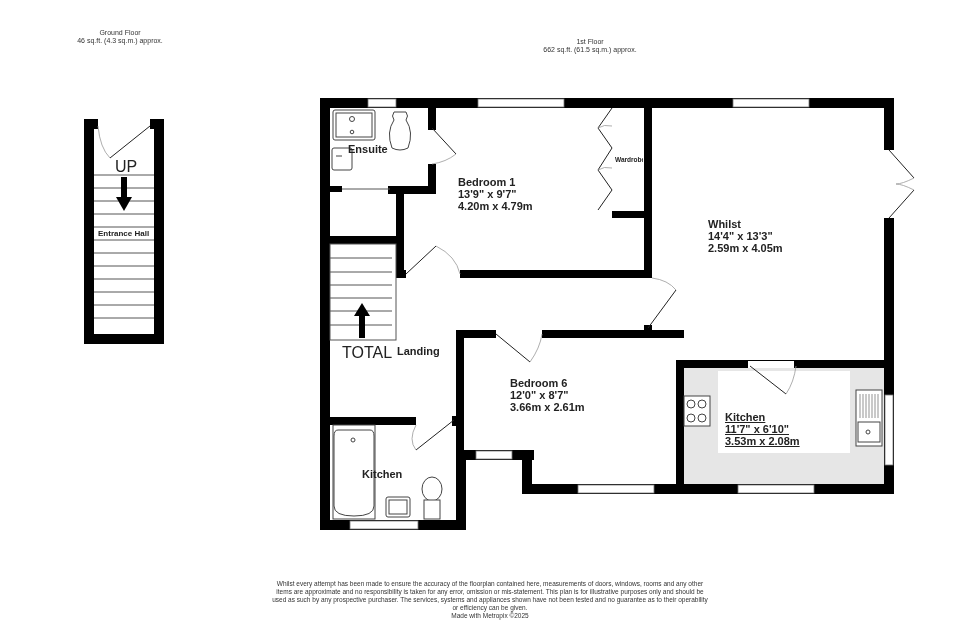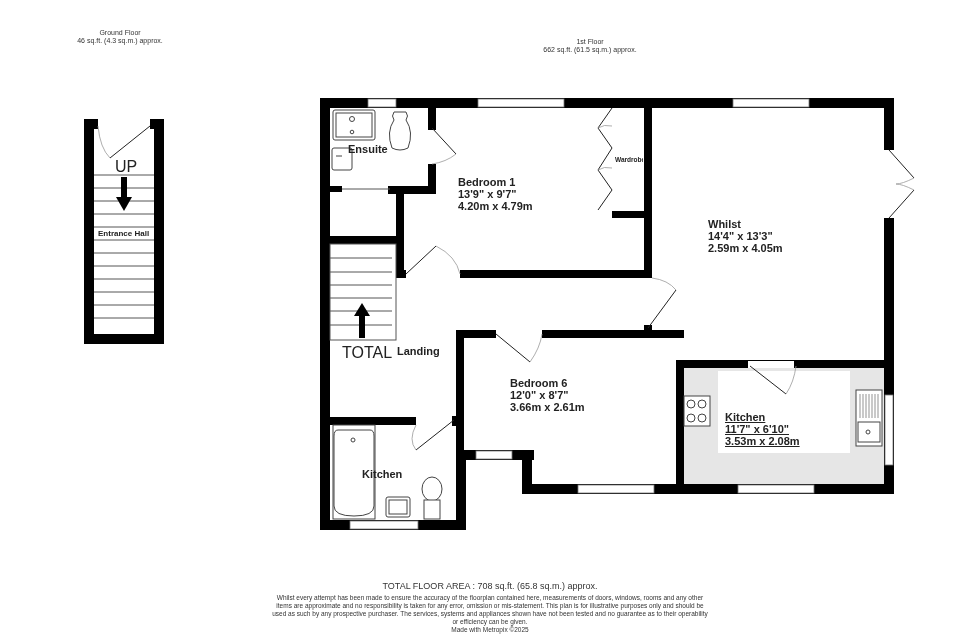--- a/index.html
+++ b/index.html
@@ -254,16 +254,15 @@
   <span class="name">Kitchen</span>
   <span class="dim">11'7"  x 6'10"</span>
   <span class="dim">3.53m  x 2.08m</span>
 </div>
 
 <div class="room-label" style="left:362px; top:468px; width:70px; text-align:left;">
   <span class="name">Kitchen</span>
 </div>
 
 <div class="footer">
-  <div class="total">TOTAL FLOOR AREA : 708 sq.ft. (65.8 sq.m.) approx.</div>
   <div class="disc">Whilst every attempt has been made to ensure the accuracy of the floorplan contained here, measurements of doors, windows, rooms and any other items are approximate and no responsibility is taken for any error, omission or mis-statement. This plan is for illustrative purposes only and should be used as such by any prospective purchaser. The services, systems and appliances shown have not been tested and no guarantee as to their operability or efficiency can be given.</div>
   <div class="disc">Made with Metropix ©2025</div>
 </div>
 
 </body></html>

